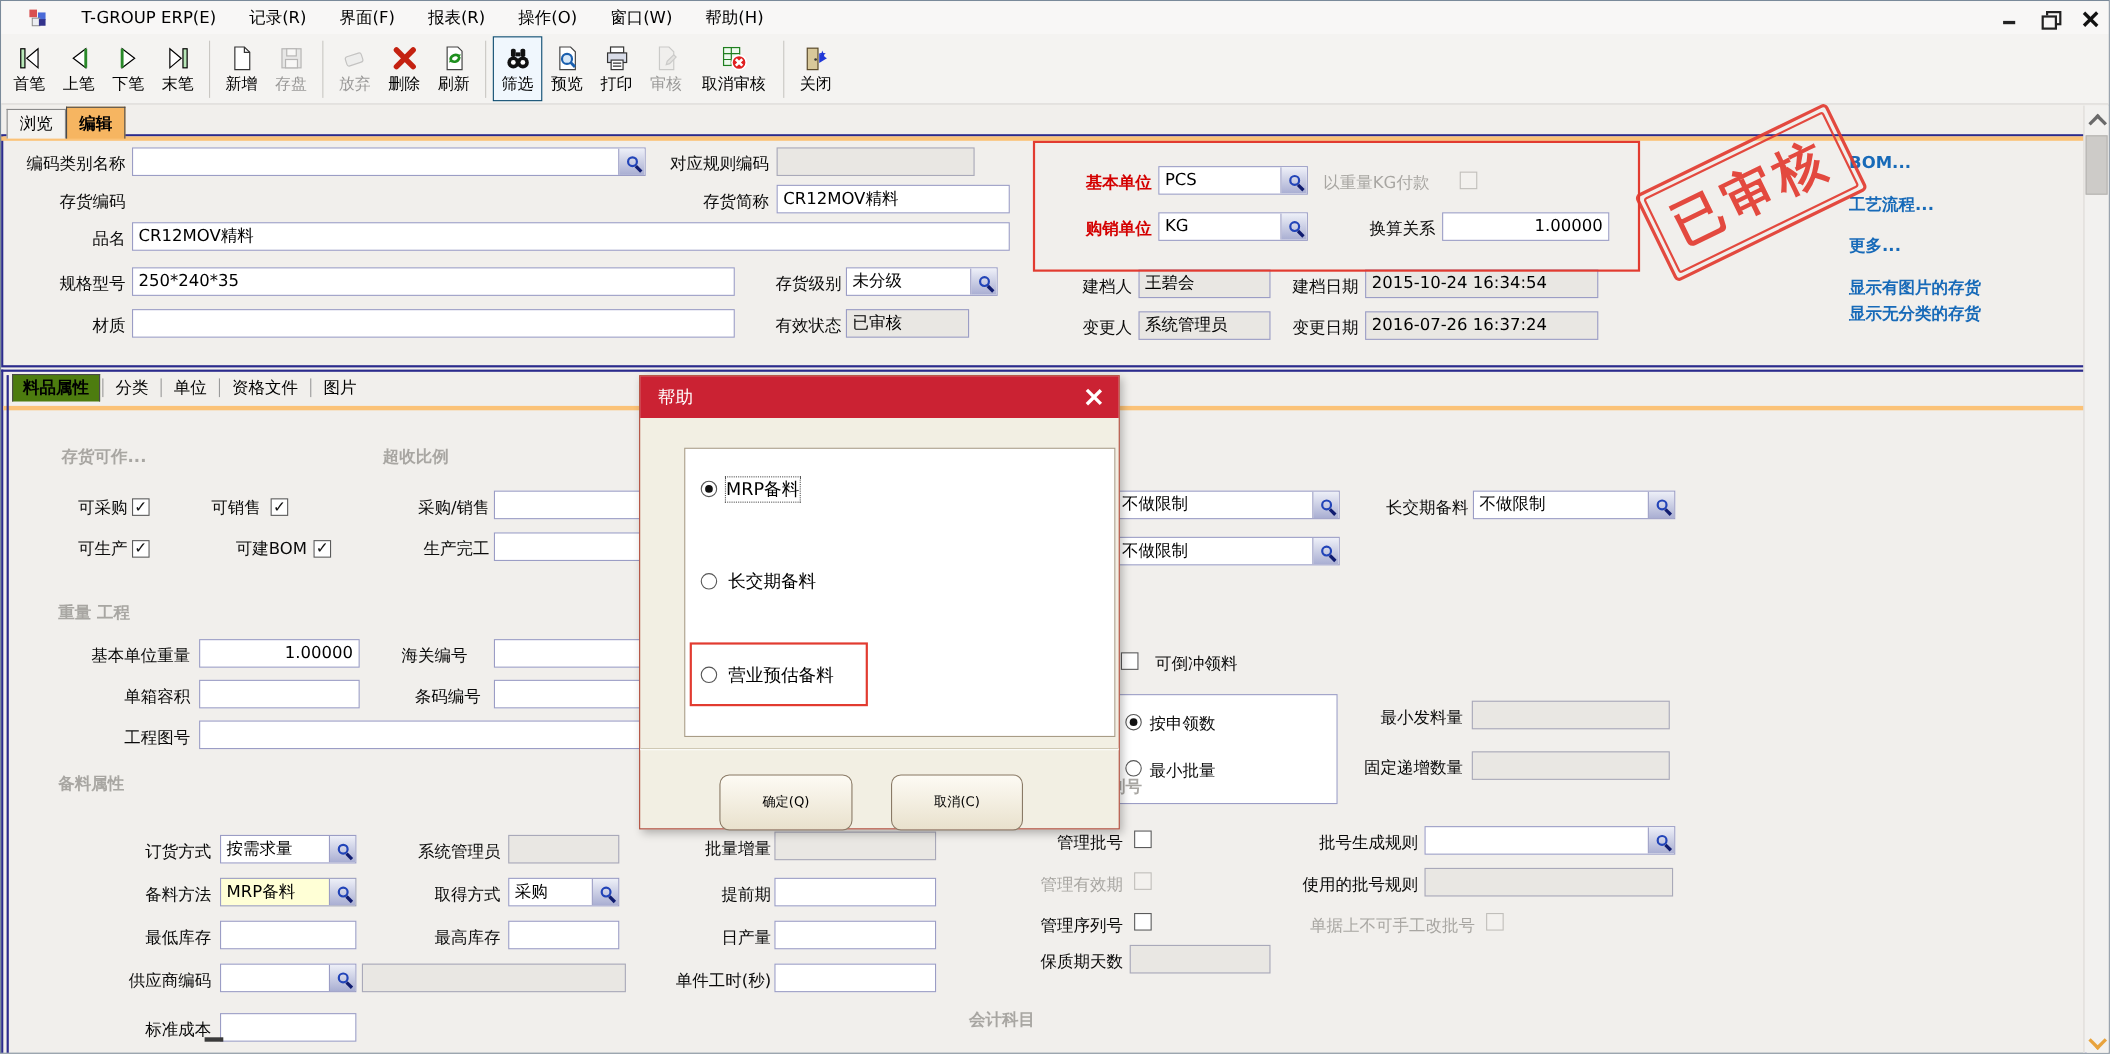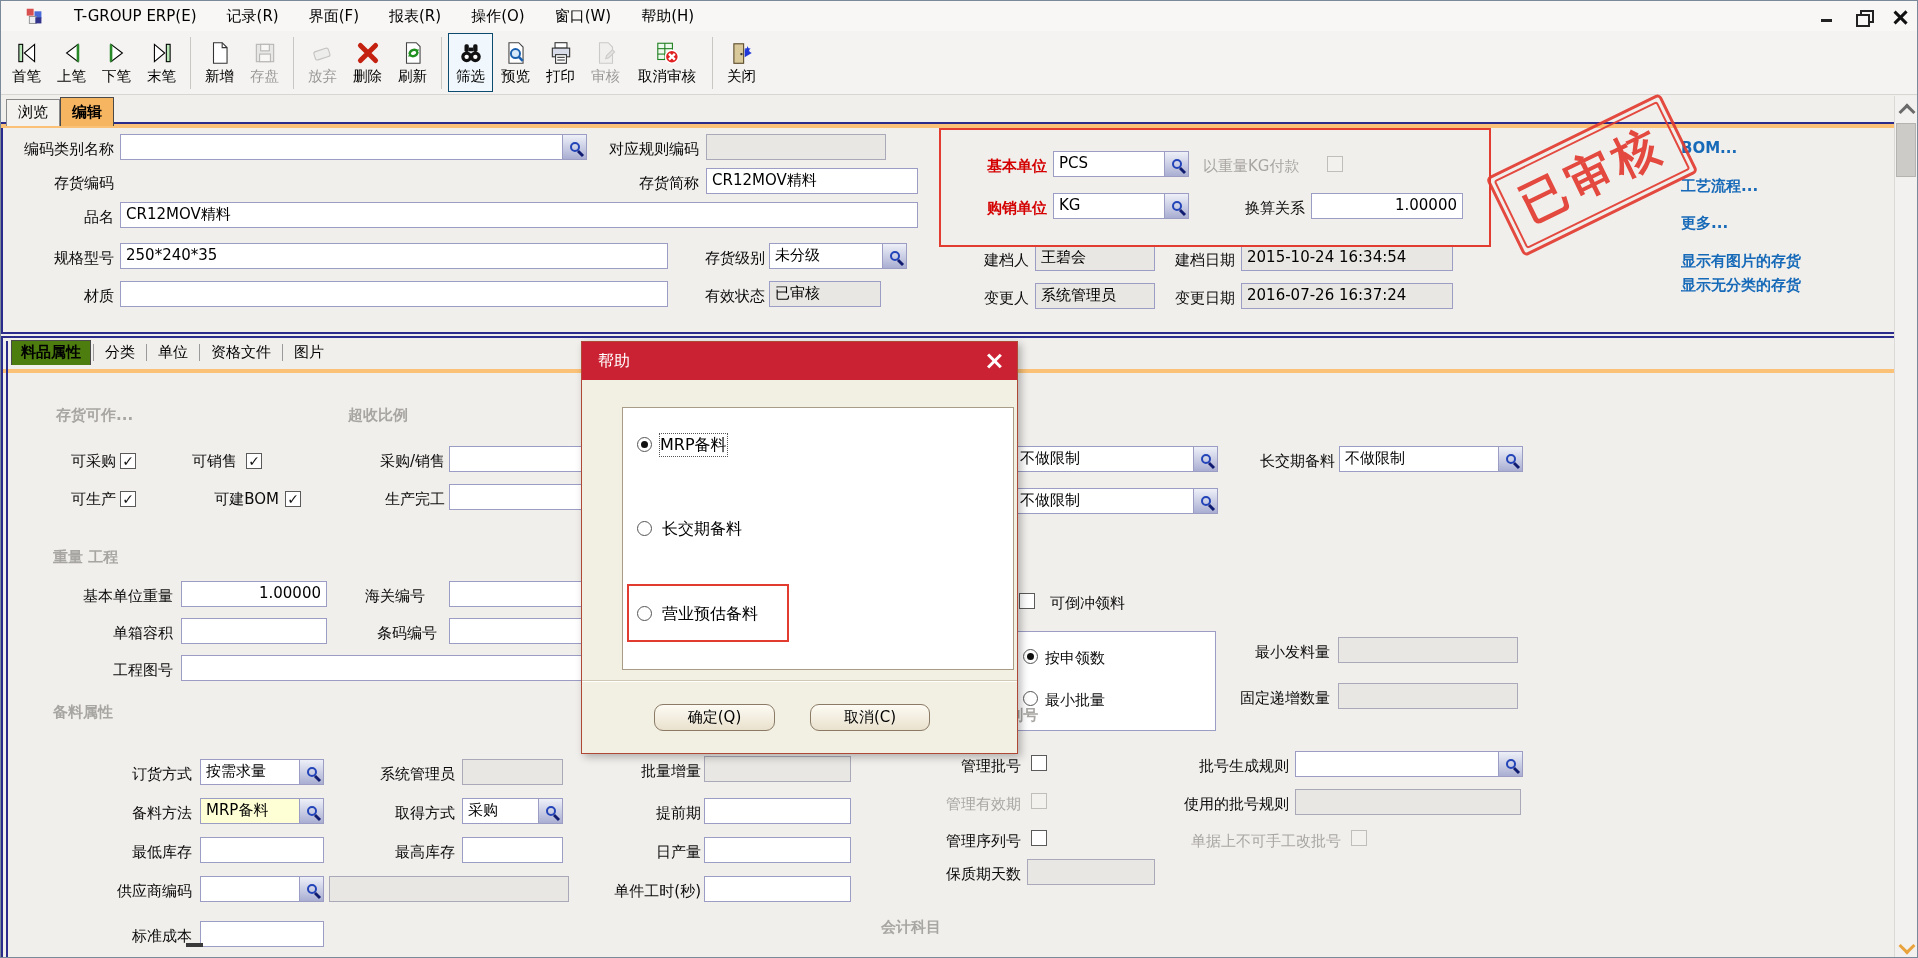--- a/index.html
+++ b/index.html
@@ -73,21 +73,21 @@
 
 #dialog{position:absolute;left:580px;top:340px;width:437px;height:413px;background:#f2efe3;border:1px solid #b04838;box-shadow:3px 3px 8px rgba(0,0,0,.28);z-index:50}
 #dlg-title{position:absolute;left:0;top:0;width:100%;height:38px;background:#cb2233;color:#fff;font-size:16px;display:flex;align-items:center;padding-left:16px}
 #dlg-close{position:absolute;right:14px;top:10px;width:18px;height:18px;cursor:pointer}
 #dlg-close::before,#dlg-close::after{content:"";position:absolute;left:8px;top:0;width:2.6px;height:18px;background:#fff}
 #dlg-close::before{transform:rotate(45deg)}#dlg-close::after{transform:rotate(-45deg)}
 #dlg-box{position:absolute;left:40px;top:65px;width:392px;height:263px;background:#fff;border:1px solid #a89c86}
 #dialog .rlabel{position:absolute;font-size:16px;color:#000;white-space:nowrap;height:22px;line-height:22px}
 #dialog .rlabel.focus{outline:1px dotted #555}
 #dlg-divider{position:absolute;left:0;top:338px;width:100%;height:2px;background:#fff;border-top:1px solid #cfc8b4}
-.dbtn{position:absolute;top:362px;height:27px;background:linear-gradient(#fdfbf4,#e9e1cd);border:1px solid #8a7a66;border-radius:9px;font-size:15px;display:flex;align-items:center;justify-content:center;cursor:pointer;color:#000}
+.dbtn{position:absolute;top:362px;height:51px;background:linear-gradient(#fdfbf4,#e9e1cd);border:1px solid #8a7a66;border-radius:9px;font-size:12px;display:flex;align-items:center;justify-content:center;cursor:pointer;color:#000}
 
 
 #vsb{position:absolute;right:0;top:95px;width:23px;height:863px;background:#f2f1ef;border-left:1px solid #dcdad6}
 #vsb-up{position:absolute;left:0;top:0;width:100%;height:25px;cursor:pointer}
 #vsb-up::after{content:"";position:absolute;left:6px;top:10px;width:9px;height:9px;border-left:3px solid #6a6a6a;border-top:3px solid #6a6a6a;transform:rotate(45deg)}
 #vsb-thumb{position:absolute;left:1px;top:27px;width:20px;height:54px;background:#cdcbc8;border:1px solid #b5b3b0;cursor:grab}
 #vsb-down{position:absolute;left:0;bottom:0;width:100%;height:25px;cursor:pointer}
 #vsb-down::after{content:"";position:absolute;left:6px;top:6px;width:9px;height:9px;border-left:3px solid #e8a33d;border-top:3px solid #e8a33d;transform:rotate(225deg)}
 #bottommark{position:absolute;left:185px;top:942px;width:17px;height:4px;background:#3a3a3a}
 </style>

